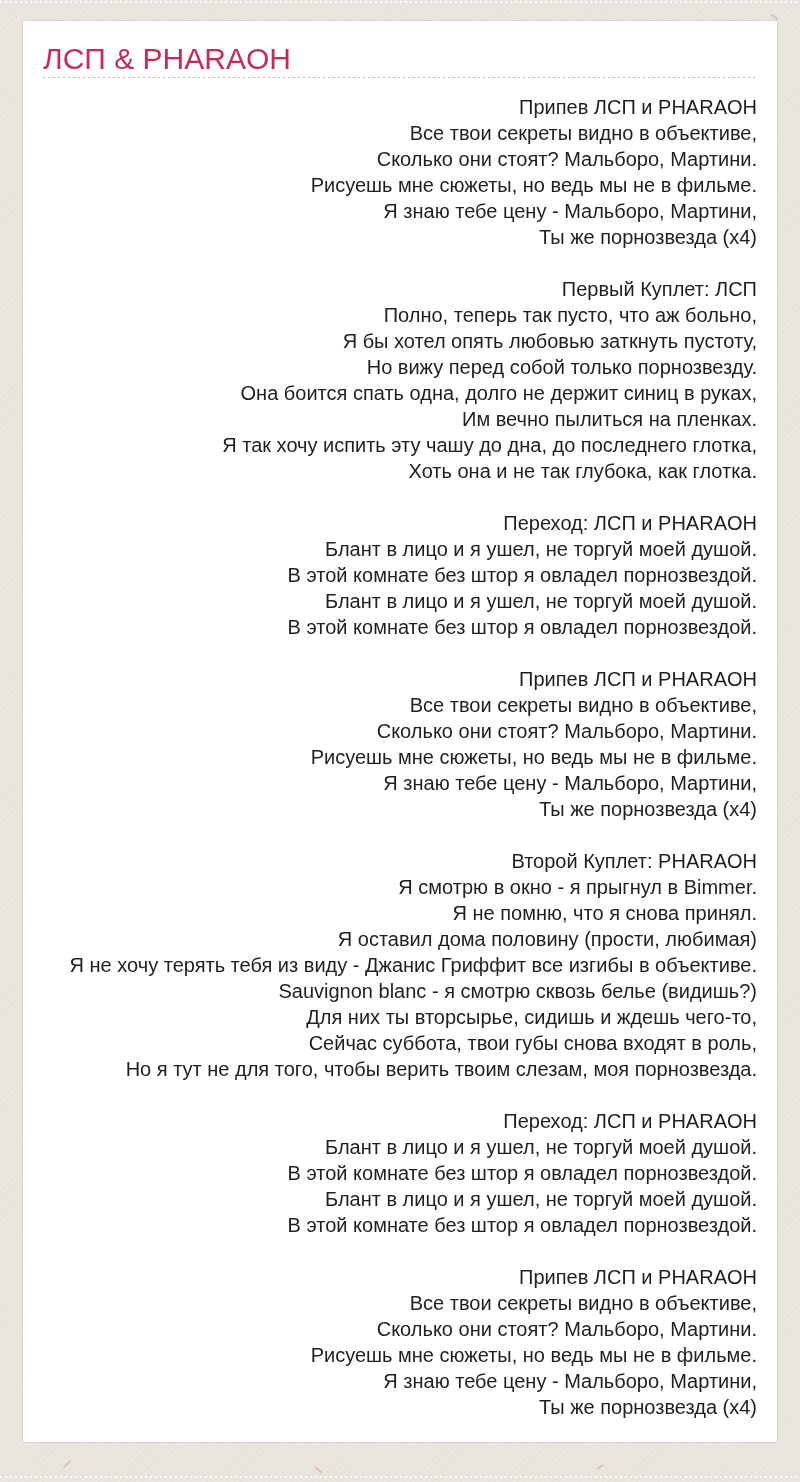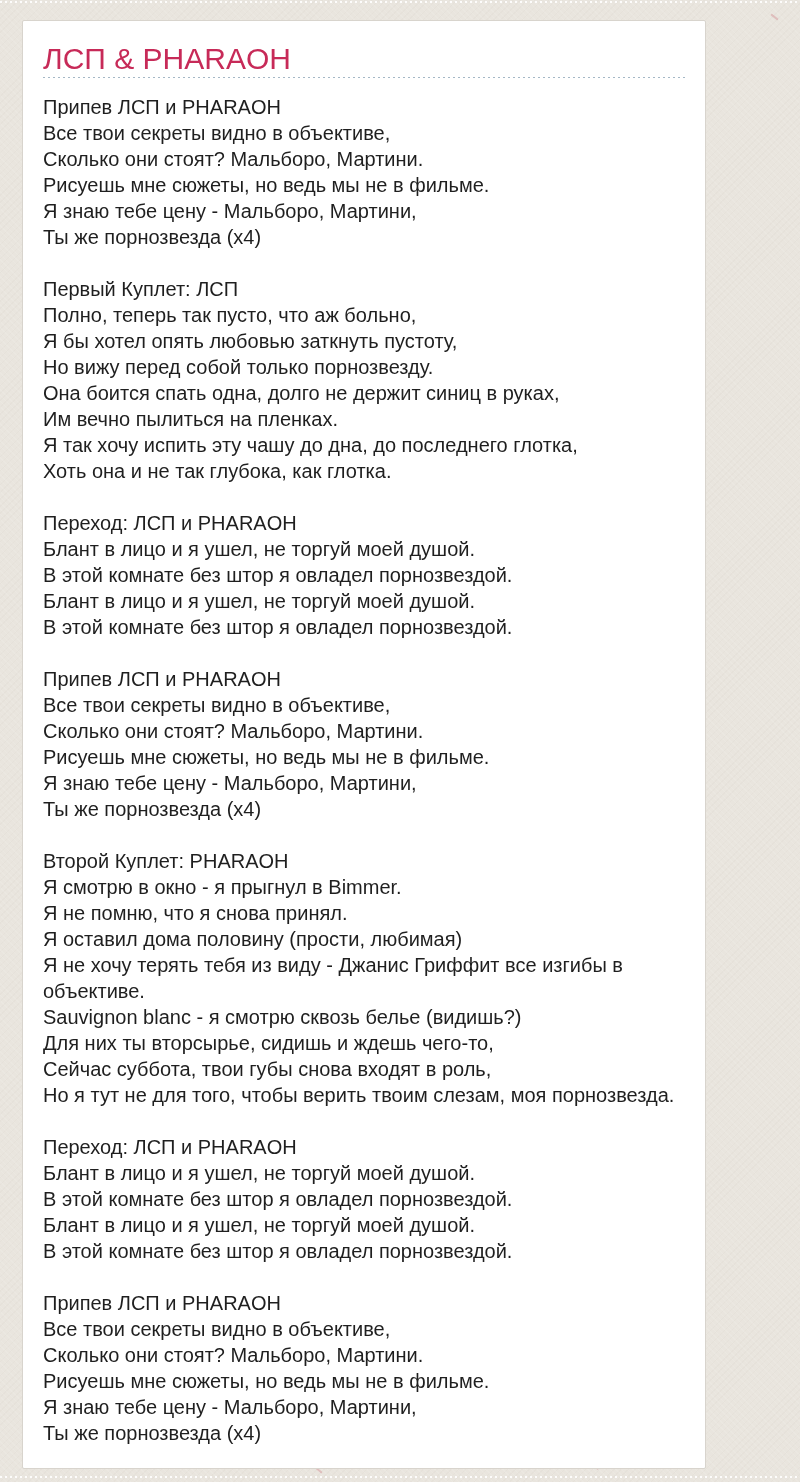--- a/index.html
+++ b/index.html
@@ -21,21 +21,21 @@
     background: repeating-linear-gradient(90deg, rgba(255,255,255,0.9) 0 2px, transparent 2px 5px);
   }
   .seam.top { top: 1px; }
   .seam.bottom { top: 1476px; }
   .fiber {
     position: absolute; height: 2px; border-radius: 1px;
     background: rgba(205,120,130,0.35);
   }
   .card {
     position: absolute;
-    left: 22px; top: 20px; width: 684px;
+    left: 22px; top: 20px; width: 756px;
     background: #ffffff;
     border: 1px solid #d8d4cd;
     border-radius: 2px;
     padding: 24px 20px 22px 20px;
   }
   .page-title {
     margin: 0;
     font-size: 30px;
     line-height: 28px;
     font-weight: 400;
@@ -58,21 +58,21 @@
     background: repeating-linear-gradient(90deg, #a5b8c6 0 2px, transparent 2px 5px);
     background-position: 0 50%;
     background-size: 100% 1px;
     background-repeat: repeat-x;
   }
   .lyrics {
     color: #1f1f1f;
     font-size: 20px;
     line-height: 26px;
   }
-  .lyrics p.stanza { margin: 26px 0 0 0; }
+  .lyrics p.stanza { margin: 26px 0 0 8px; text-align: right; }
   .lyrics p.stanza:first-child { margin-top: 16px; }
 </style>
 </head>
 <body>
 
 <div class="seam top"></div>
 <div class="seam bottom"></div>
 <span class="fiber" style="left:770px; top:16px; width:9px; transform:rotate(38deg);"></span>
 <span class="fiber" style="left:62px; top:1463px; width:10px; transform:rotate(-42deg);"></span>
 <span class="fiber" style="left:314px; top:1469px; width:9px; transform:rotate(40deg);"></span>

